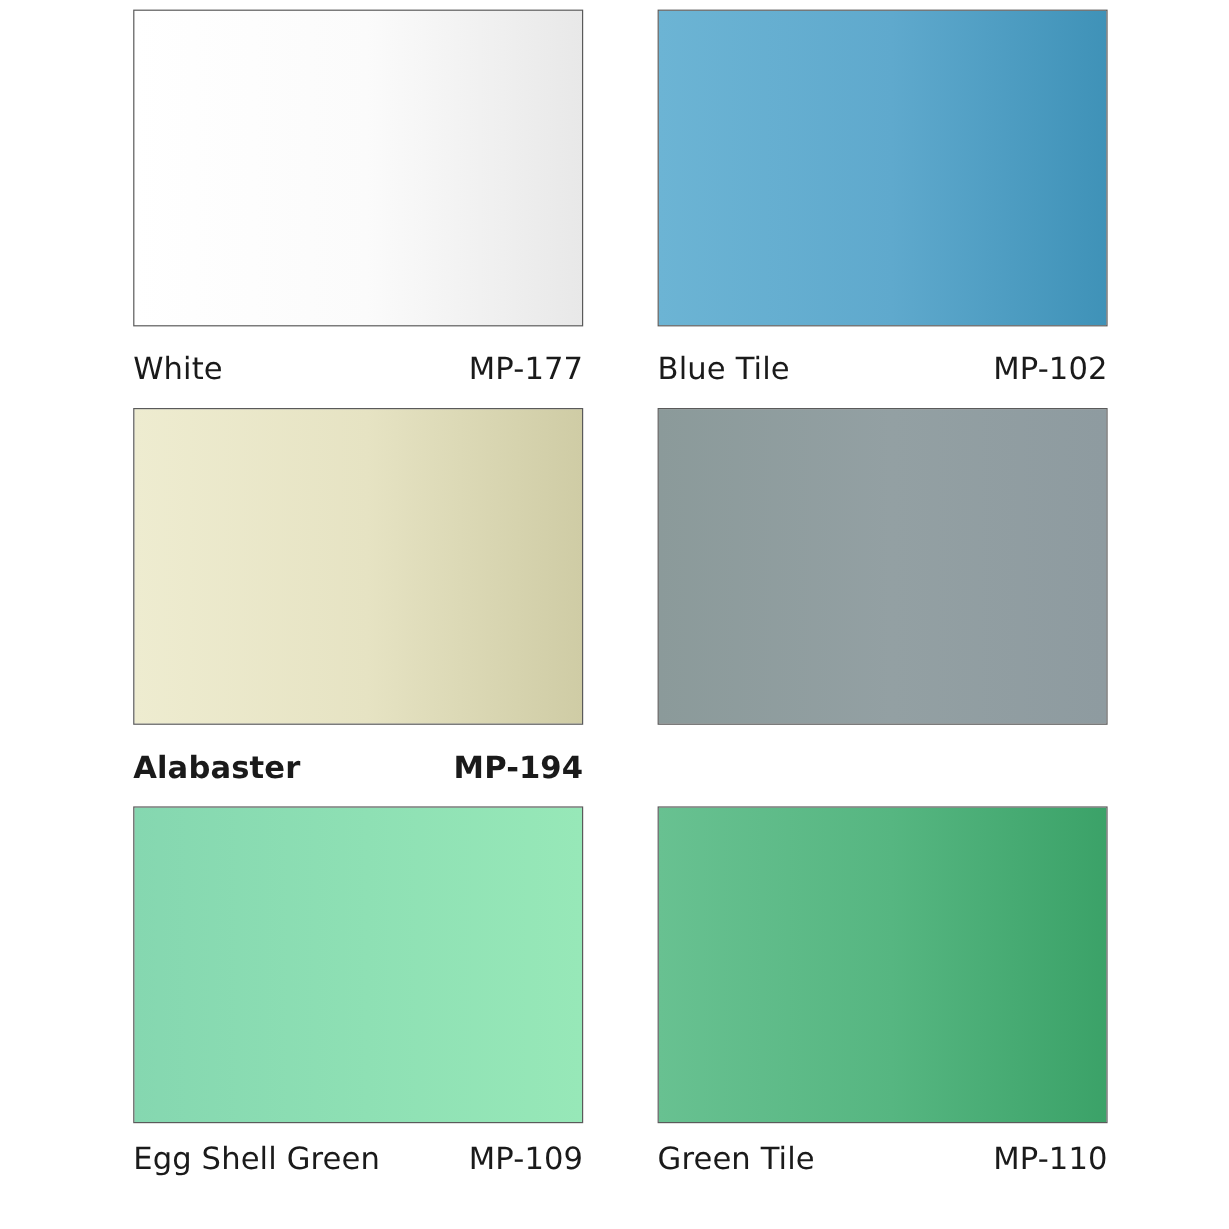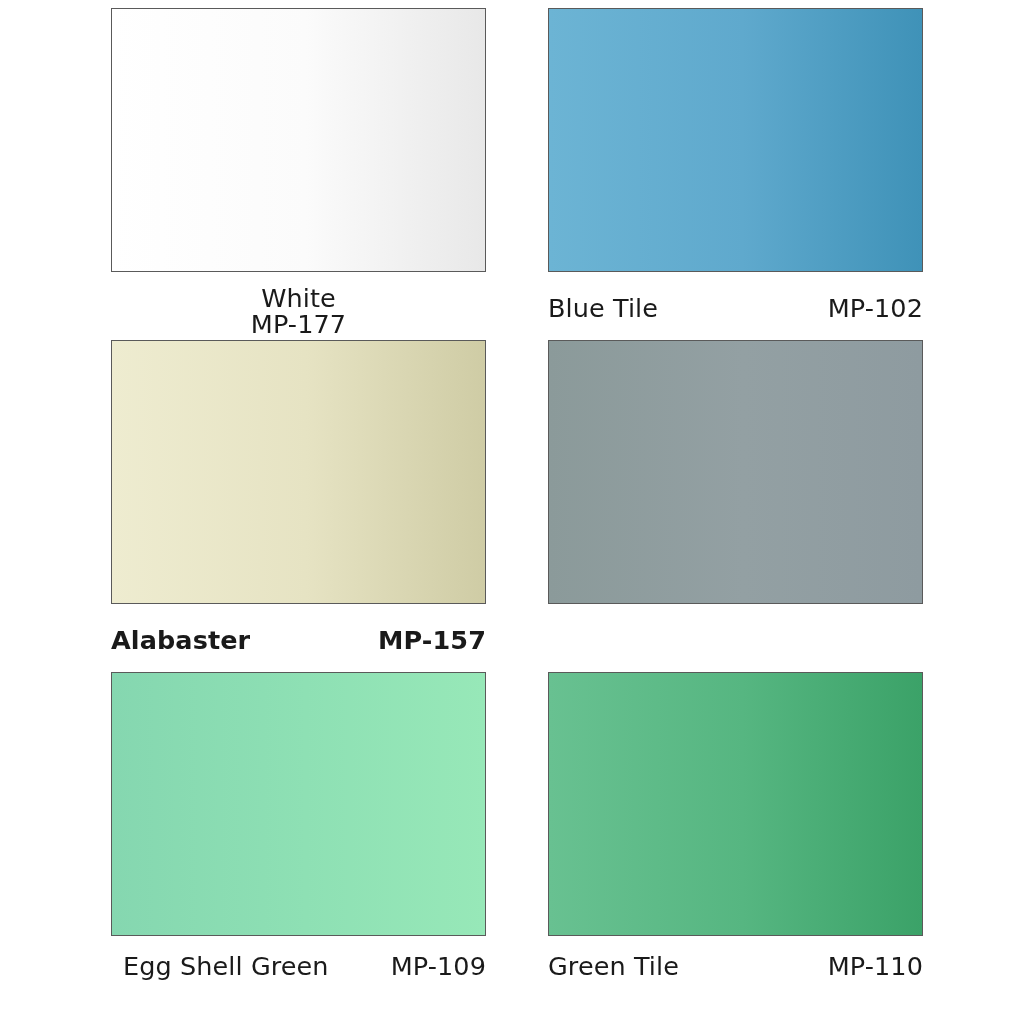--- a/index.html
+++ b/index.html
@@ -50,25 +50,25 @@
     display: flex;
     align-items: center;
     justify-content: space-between;
     padding-top: 14px;
     font-size: 25.5px;
     line-height: 1;
     color: #1a1a1a;
     letter-spacing: 0.1px;
   }
 
-  .label-1 { grid-area: lb1; flex-direction: column; }
+  .label-1 { grid-area: lb1; }
   .label-2 { grid-area: lb2; }
   .label-3 { grid-area: lb3; font-weight: bold; }
   .label-4 { grid-area: lb4; }
-  .label-5 { grid-area: lb5; margin-left: 12px; }
+  .label-5 { grid-area: lb5; }
   .label-6 { grid-area: lb6; align-items: center; }
 
   .color-name { text-align: left; white-space: nowrap; }
   .color-code { text-align: right; white-space: nowrap; }
 </style>
 </head>
 <body style="background: rgb(255, 255, 255);">
 
 <div class="palette-grid">
 
@@ -80,21 +80,21 @@
 
   <div class="swatch swatch-2" style="background: linear-gradient(to right, rgb(108, 180, 212) 0%, rgb(95, 169, 205) 52%, rgb(63, 146, 184) 100%); border-color: rgb(90, 90, 90);"></div>
   <div class="label-row label-2">
     <span class="color-name">Blue Tile</span>
     <span class="color-code">MP-102</span>
   </div>
 
   <div class="swatch swatch-3" style="background: linear-gradient(to right, rgb(238, 236, 208) 0%, rgb(230, 227, 195) 52%, rgb(207, 204, 165) 100%); border-color: rgb(90, 90, 90);"></div>
   <div class="label-row label-3">
     <span class="color-name">Alabaster</span>
-    <span class="color-code">MP-157</span>
+    <span class="color-code">MP-194</span>
   </div>
 
   <div class="swatch swatch-4" style="background: linear-gradient(to right, rgb(139, 154, 154) 0%, rgb(147, 160, 163) 52%, rgb(142, 155, 160) 100%); border-color: rgb(90, 90, 90);"></div>
 
   <div class="swatch swatch-5" style="background: linear-gradient(to right, rgb(133, 215, 176) 0%, rgb(142, 224, 180) 52%, rgb(151, 232, 184) 100%); border-color: rgb(90, 90, 90);"></div>
   <div class="label-row label-5">
     <span class="color-name">Egg Shell Green</span>
     <span class="color-code">MP-109</span>
   </div>
 

